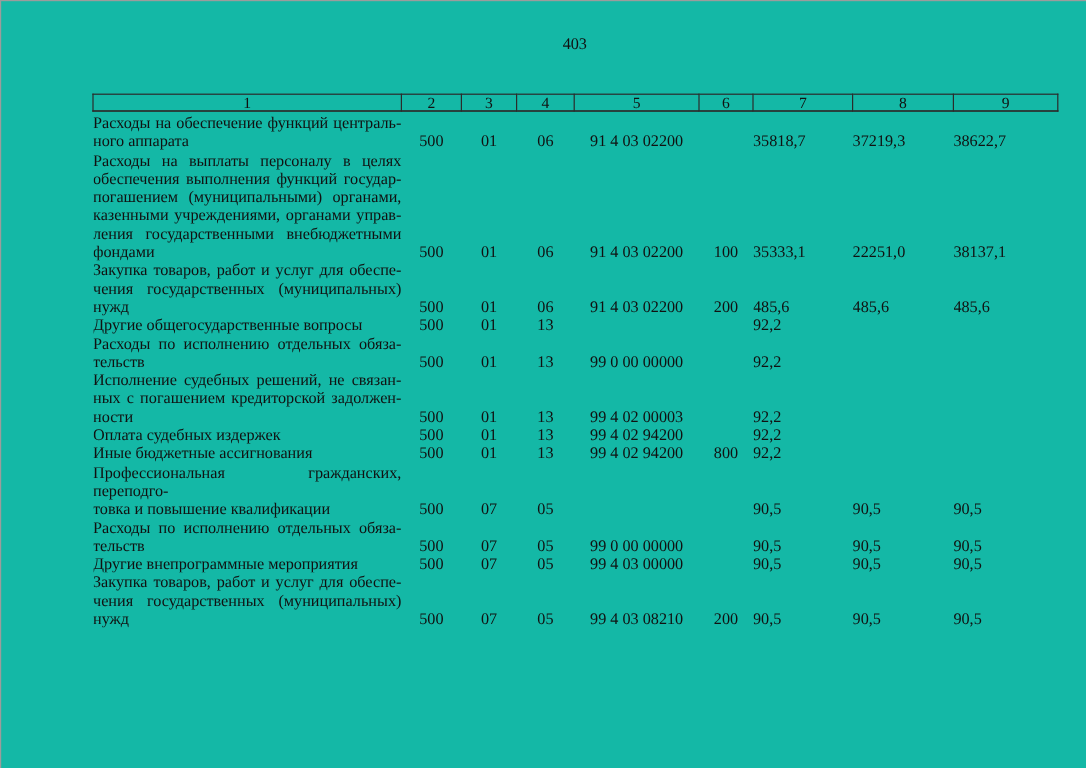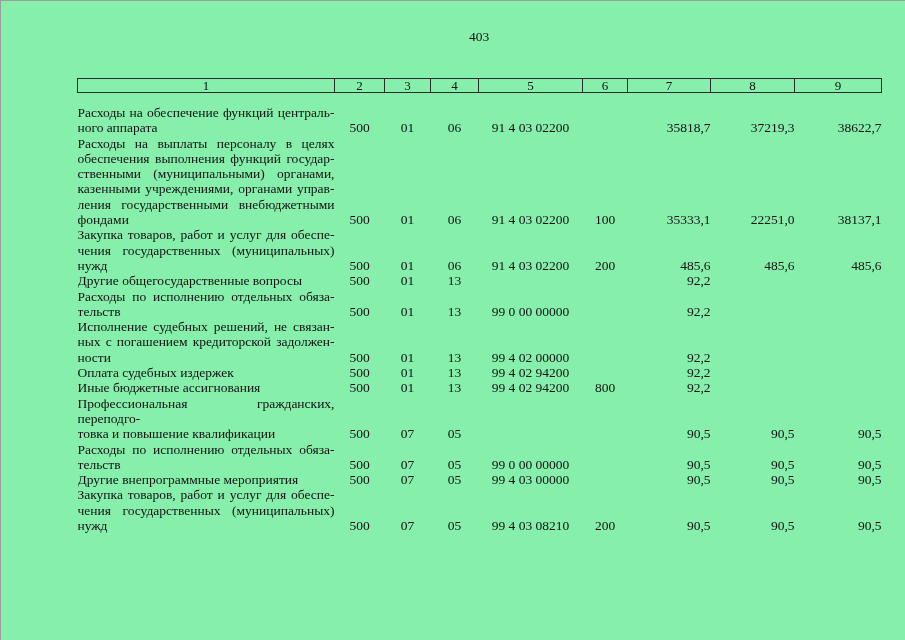--- a/index.html
+++ b/index.html
@@ -5,21 +5,21 @@
   html, body {
     margin: 0;
     padding: 0;
     background: #ffffff;
   }
   .page {
     position: relative;
     width: 905px;
     height: 640px;
     box-sizing: border-box;
-    background: #86efac;
+    background: #14b8a6;
     border-left: 1px solid #9c9c9c;
     border-top: 1px solid #9c9c9c;
     font-family: "Liberation Serif", "DejaVu Serif", serif;
     color: #111111;
     overflow: hidden;
   }
   .page-number {
     margin: 28px 0 0 76px;
     width: 804px;
     height: 16px;
@@ -56,28 +56,28 @@
     text-align-last: justify;
   }
   td.c1 .ll {
     text-align: left;
     text-align-last: left;
   }
   td.cc {
     text-align: center;
   }
   td.ra {
-    text-align: right;
+    text-align: left;
     padding-right: 5px;
   }
   td.r9 {
     padding-right: 8px;
   }
   tbody tr:first-child td {
-    padding-top: 12px;
+    padding-top: 2px;
   }
 </style>
 </head>
 <body>
 
 <div class="page">
   <div class="page-number">403</div>
 
   <table class="budget">
     <colgroup>
@@ -116,21 +116,21 @@
           <td class="cc">91 4 03 02200</td>
           <td class="cc"></td>
           <td class="ra">35818,7</td>
           <td class="ra">37219,3</td>
           <td class="ra r9">38622,7</td>
         </tr>
         <tr>
           <td class="c1">
             <div class="jl">Расходы на выплаты персоналу в целях</div>
             <div class="jl">обеспечения выполнения функций государ-</div>
-            <div class="jl">ственными (муниципальными) органами,</div>
+            <div class="jl">погашением (муниципальными) органами,</div>
             <div class="jl">казенными учреждениями, органами управ-</div>
             <div class="jl">ления государственными внебюджетными</div>
             <div class="ll">фондами</div>
           </td>
           <td class="cc">500</td>
           <td class="cc">01</td>
           <td class="cc">06</td>
           <td class="cc">91 4 03 02200</td>
           <td class="cc">100</td>
           <td class="ra">35333,1</td>
@@ -181,21 +181,21 @@
         </tr>
         <tr>
           <td class="c1">
             <div class="jl">Исполнение судебных решений, не связан-</div>
             <div class="jl">ных с погашением кредиторской задолжен-</div>
             <div class="ll">ности</div>
           </td>
           <td class="cc">500</td>
           <td class="cc">01</td>
           <td class="cc">13</td>
-          <td class="cc">99 4 02 00000</td>
+          <td class="cc">99 4 02 00003</td>
           <td class="cc"></td>
           <td class="ra">92,2</td>
           <td class="ra"></td>
           <td class="ra r9"></td>
         </tr>
         <tr>
           <td class="c1">
             <div class="ll">Оплата судебных издержек</div>
           </td>
           <td class="cc">500</td>

